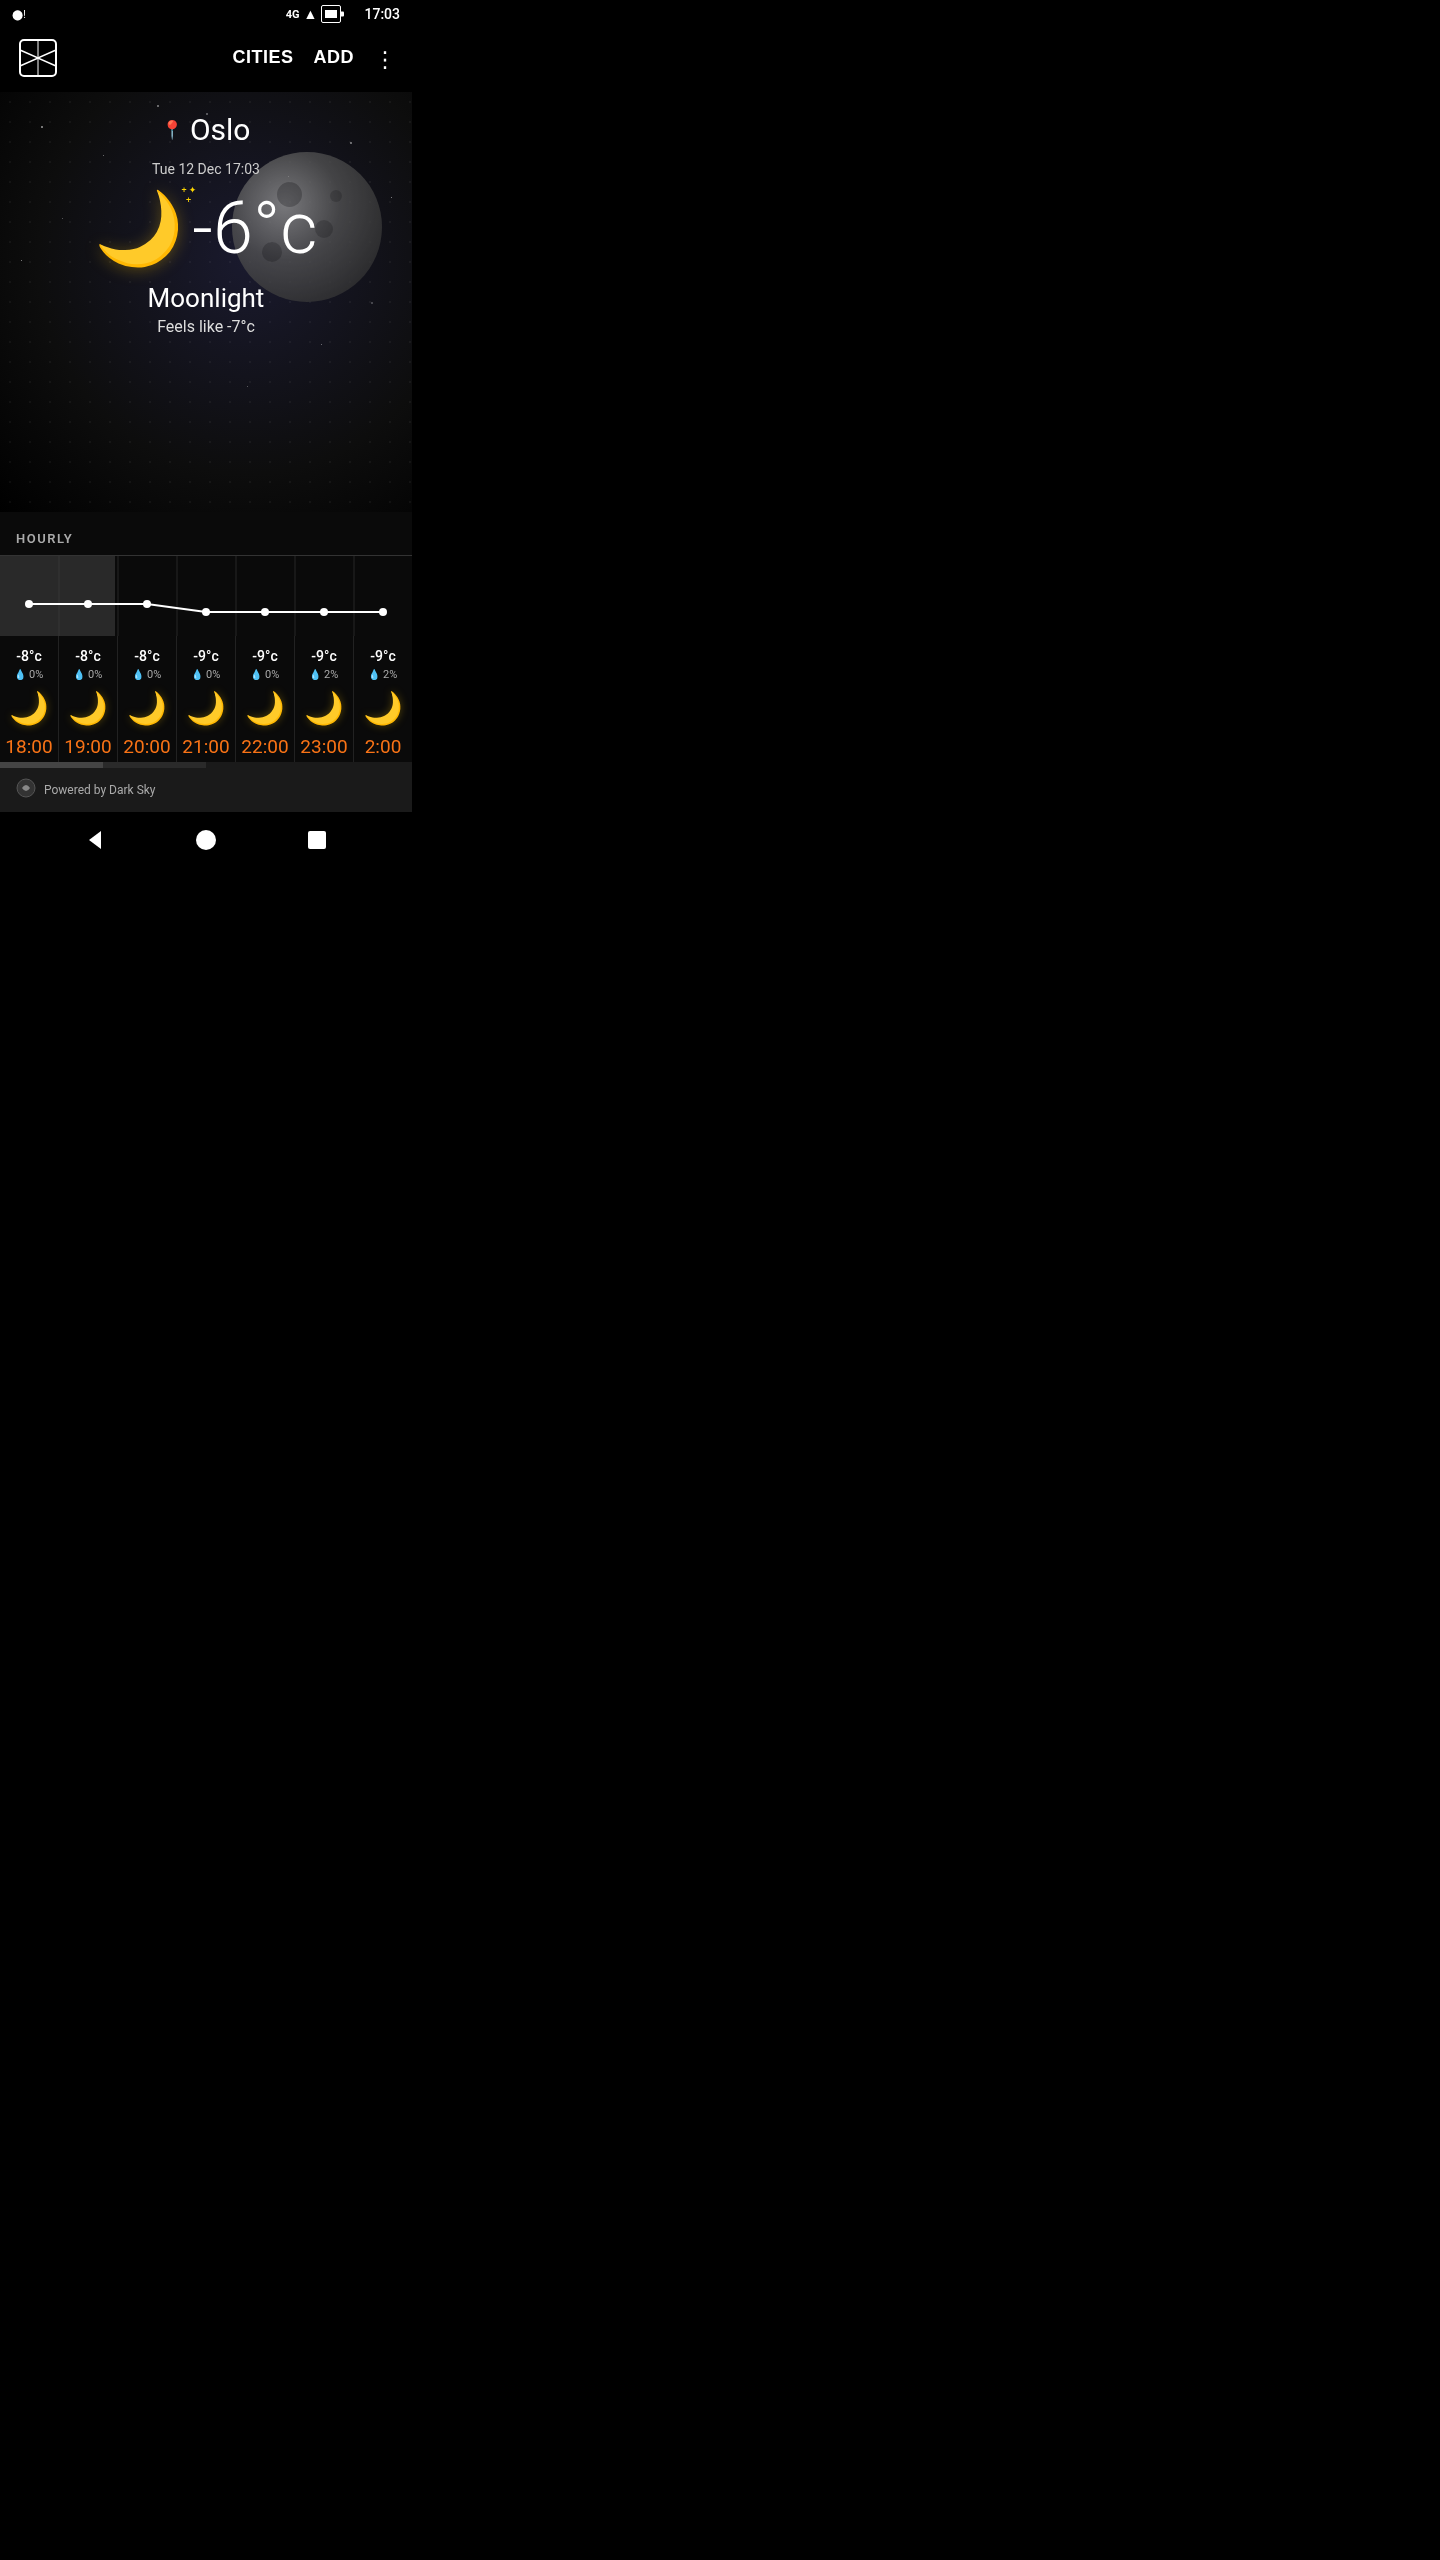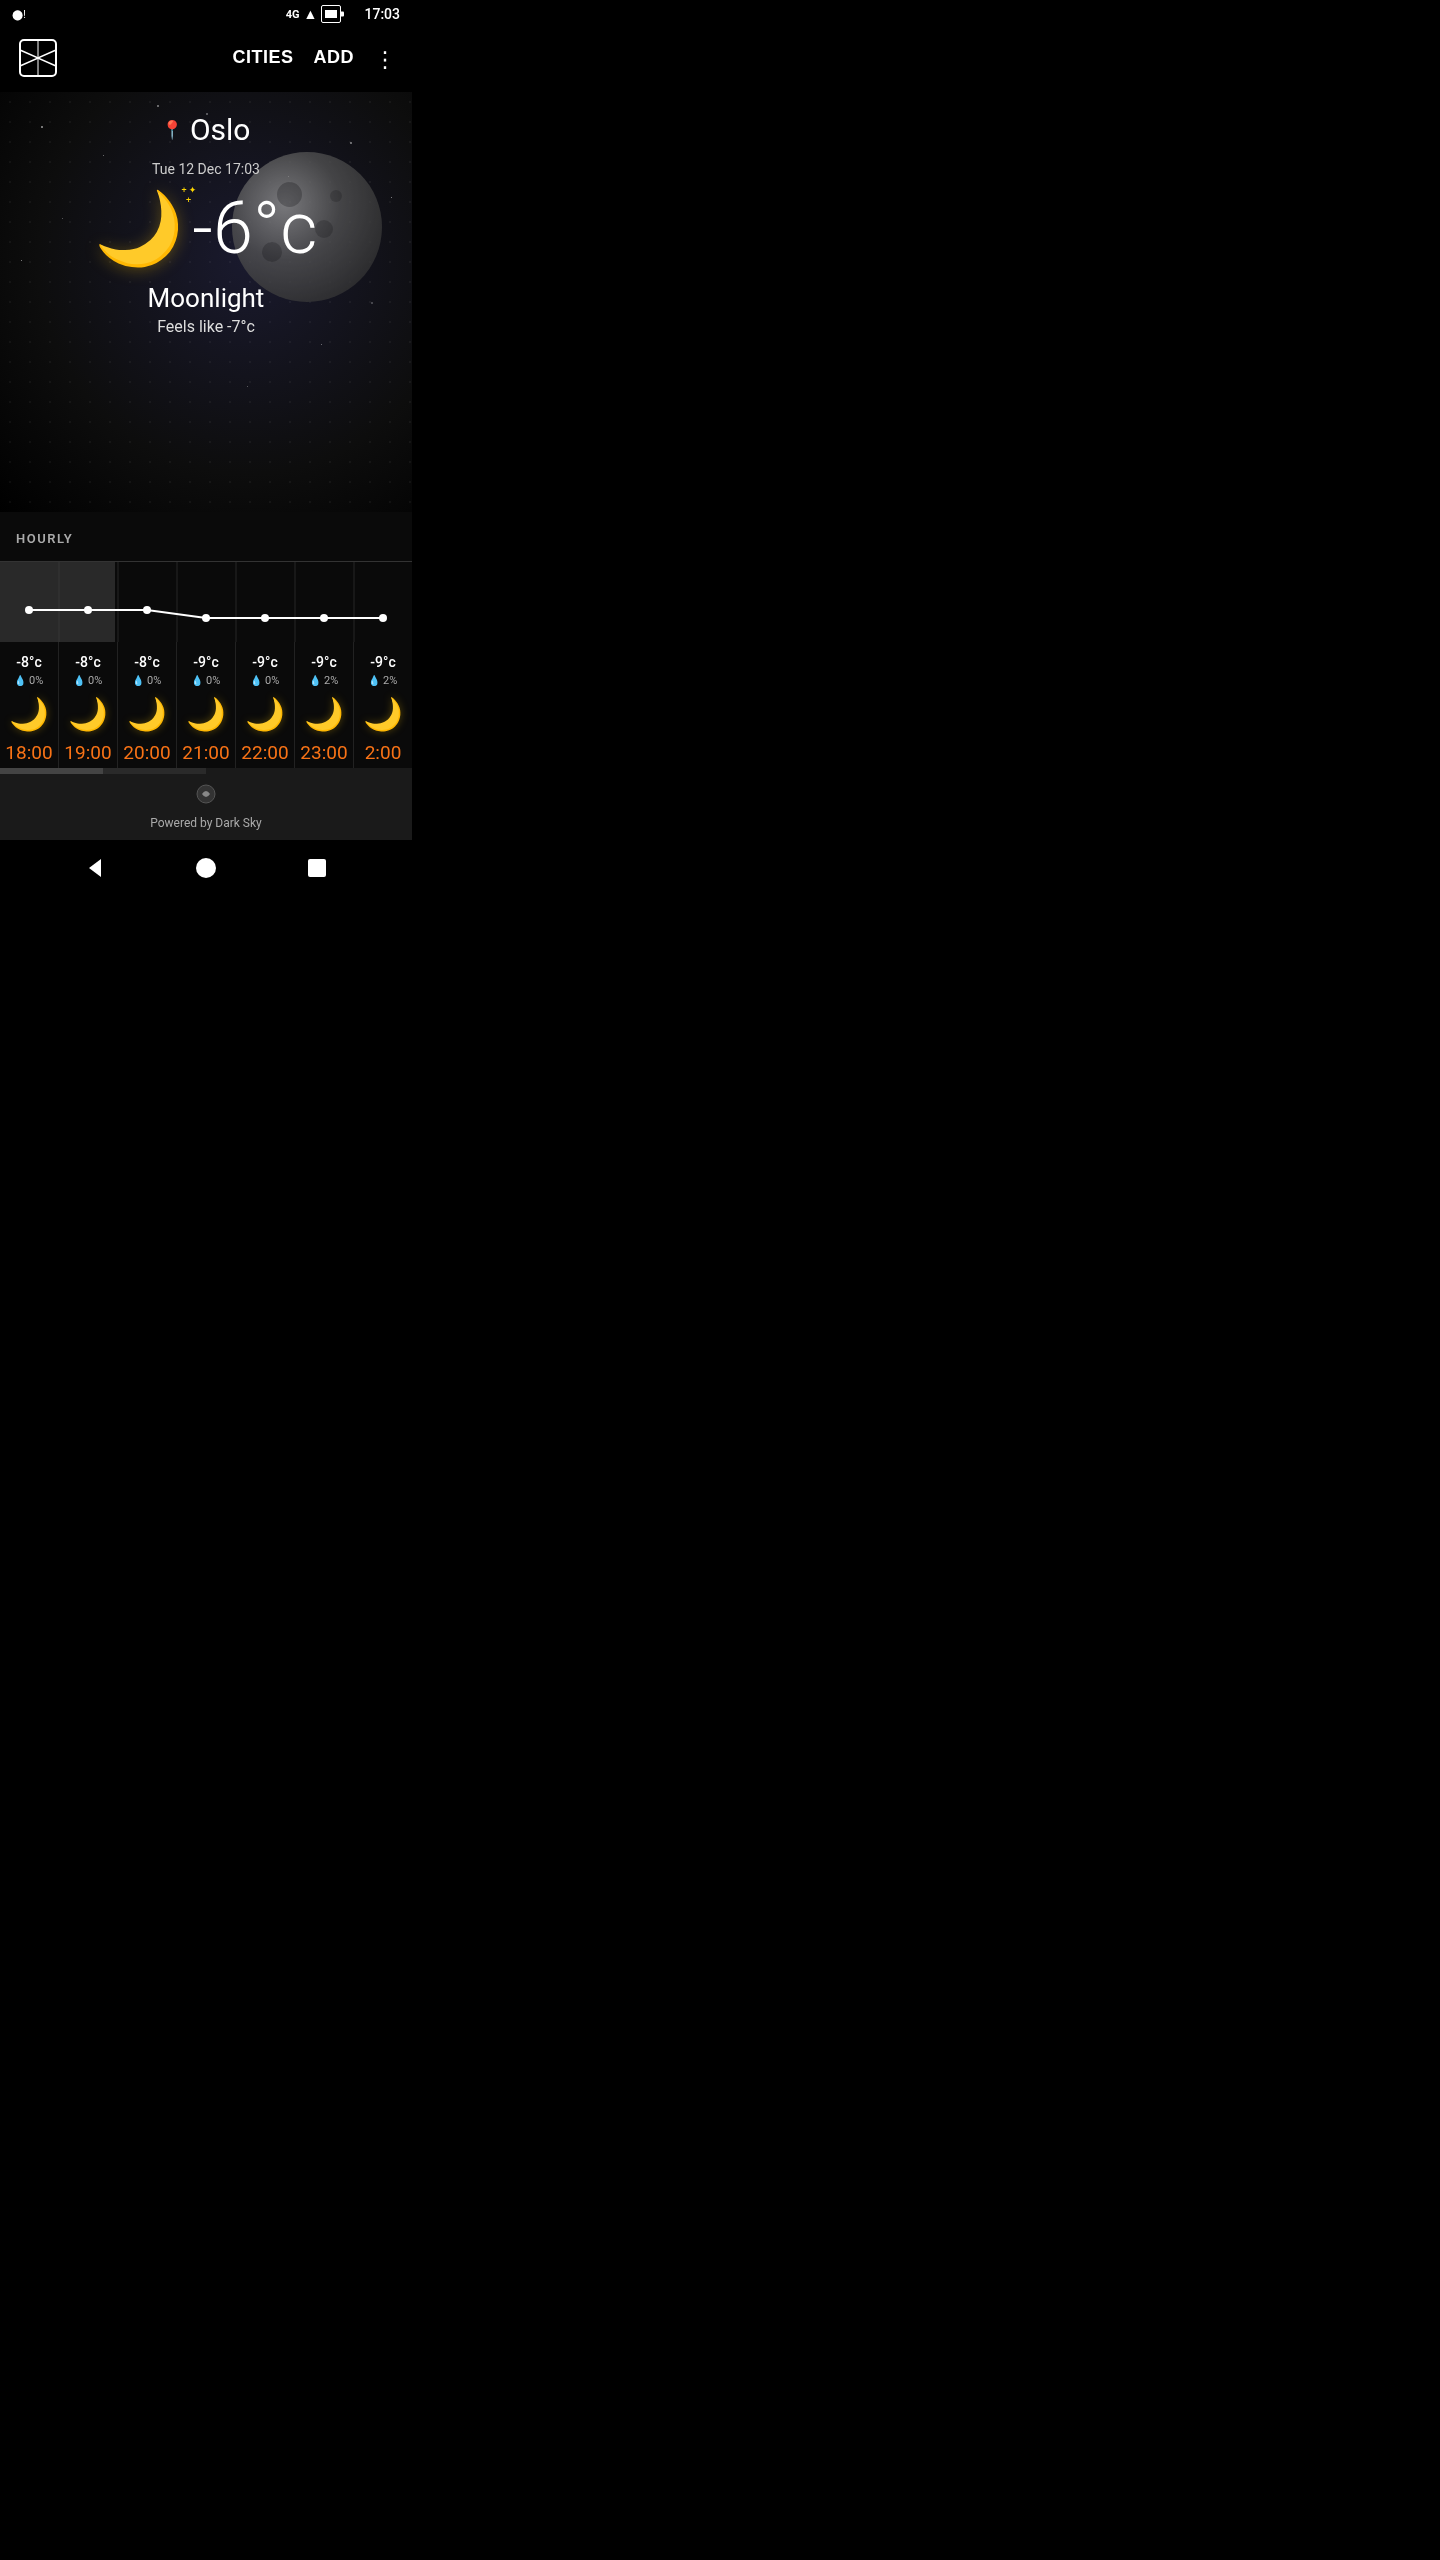--- a/index.html
+++ b/index.html
@@ -144,21 +144,21 @@
       position: relative;
       z-index: 2;
     }
 
     
     .hourly-section {
       background: #0a0a0a;
       padding: 16px 0 0;
     }
     .hourly-header {
-      padding: 0 16px 14px;
+      padding: 0 16px 8px;
       border-bottom: 1px solid #333;
     }
     .hourly-label {
       font-size: 13px;
       color: #aaa;
       font-weight: 600;
       letter-spacing: 1.5px;
     }
 
     
@@ -249,21 +249,20 @@
       display: flex;
     }
 
     
     .darksky-footer {
       background: #1a1a1a;
       padding: 10px 16px;
       display: flex;
       align-items: center;
       gap: 8px;
-      flex-direction: column;
     }
     .darksky-text {
       font-size: 12px;
       color: #aaa;
     }
 
     
     .system-nav {
       background: #000;
       height: 56px;

